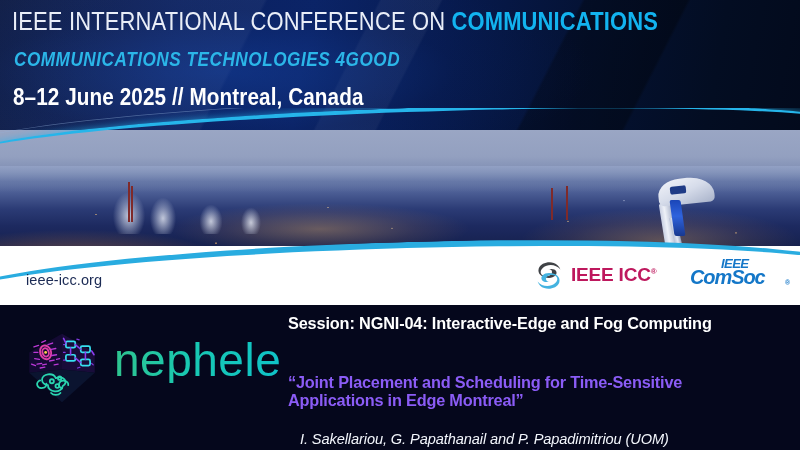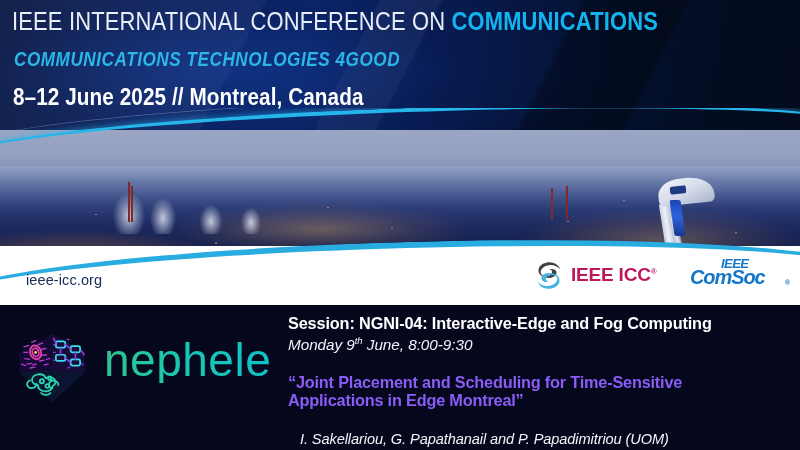--- a/index.html
+++ b/index.html
@@ -242,21 +242,21 @@
     font-size: 7px; color: #1477c8; font-weight: 700;
   }
 
   
   .bottom {
     position: absolute; left: 0; top: 305px; width: 800px; height: 145px;
     background: #05071c;
   }
 
   
-  .neph { position: absolute; left: 12px; top: 24px; width: 250px; height: 78px; }
+  .neph { position: absolute; left: 22px; top: 24px; width: 250px; height: 78px; }
   .neph .cube { position: absolute; left: 0; top: 0; width: 80px; height: 78px; }
   .neph .word {
     position: absolute; left: 92px; top: 8px;
     font-size: 46px; font-weight: 400; letter-spacing: 0.5px;
     color: #1ec8a8;
     background: linear-gradient(90deg, #2fc48f 0%, #18c8b2 45%, #0fc3c8 100%);
     -webkit-background-clip: text; background-clip: text;
     -webkit-text-fill-color: transparent;
     line-height: 1;
   }
@@ -425,21 +425,20 @@
               <path d="M36 82 a7 5 0 0 0 12 0"></path>
             </g>
           </g>
         </svg>
       </span>
       <span class="word">nephele</span>
     </div>
 
     <div class="session-wrap">
       <div class="session-title">Session: NGNI-04: Interactive-Edge and Fog Computing</div>
-      <div class="session-time"><span>Monday 9</span><sup>th</sup><span> June, 8:00-9:30</span></div>
     </div>
 
     <div class="paper-wrap">
       <div class="paper-title">
         <span>“Joint Placement and Scheduling for Time-Sensitive</span><br>
         <span>Applications in Edge Montreal”</span>
       </div>
       <div class="paper-authors">I. Sakellariou, G. Papathanail and P. Papadimitriou (UOM)</div>
     </div>
   </div>

